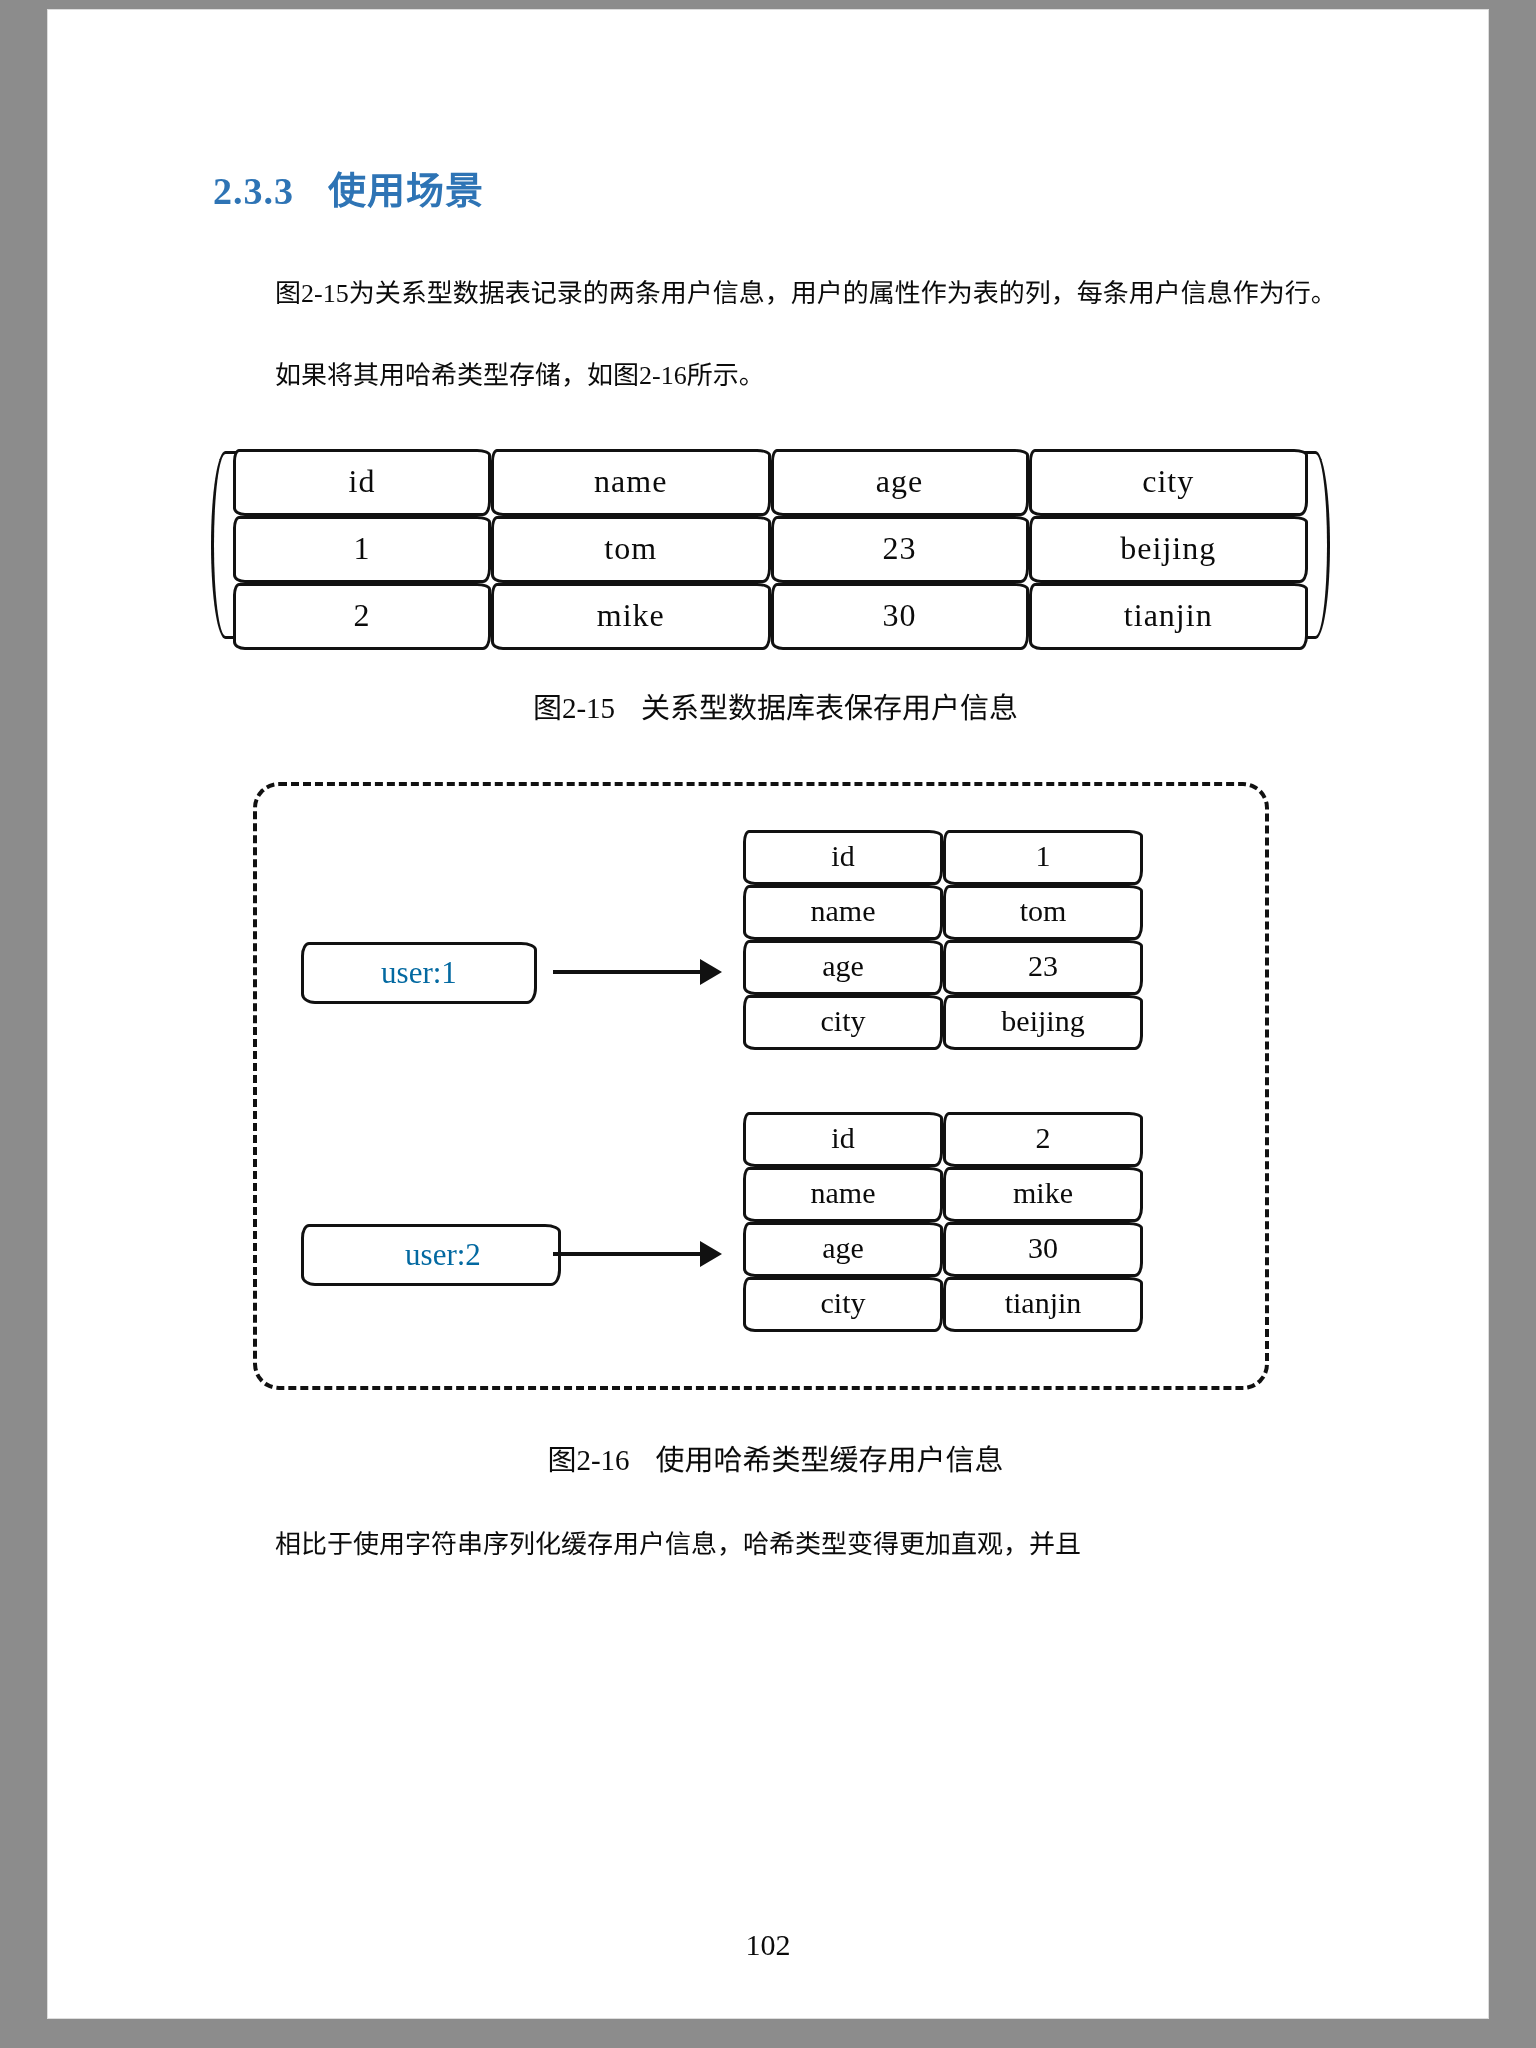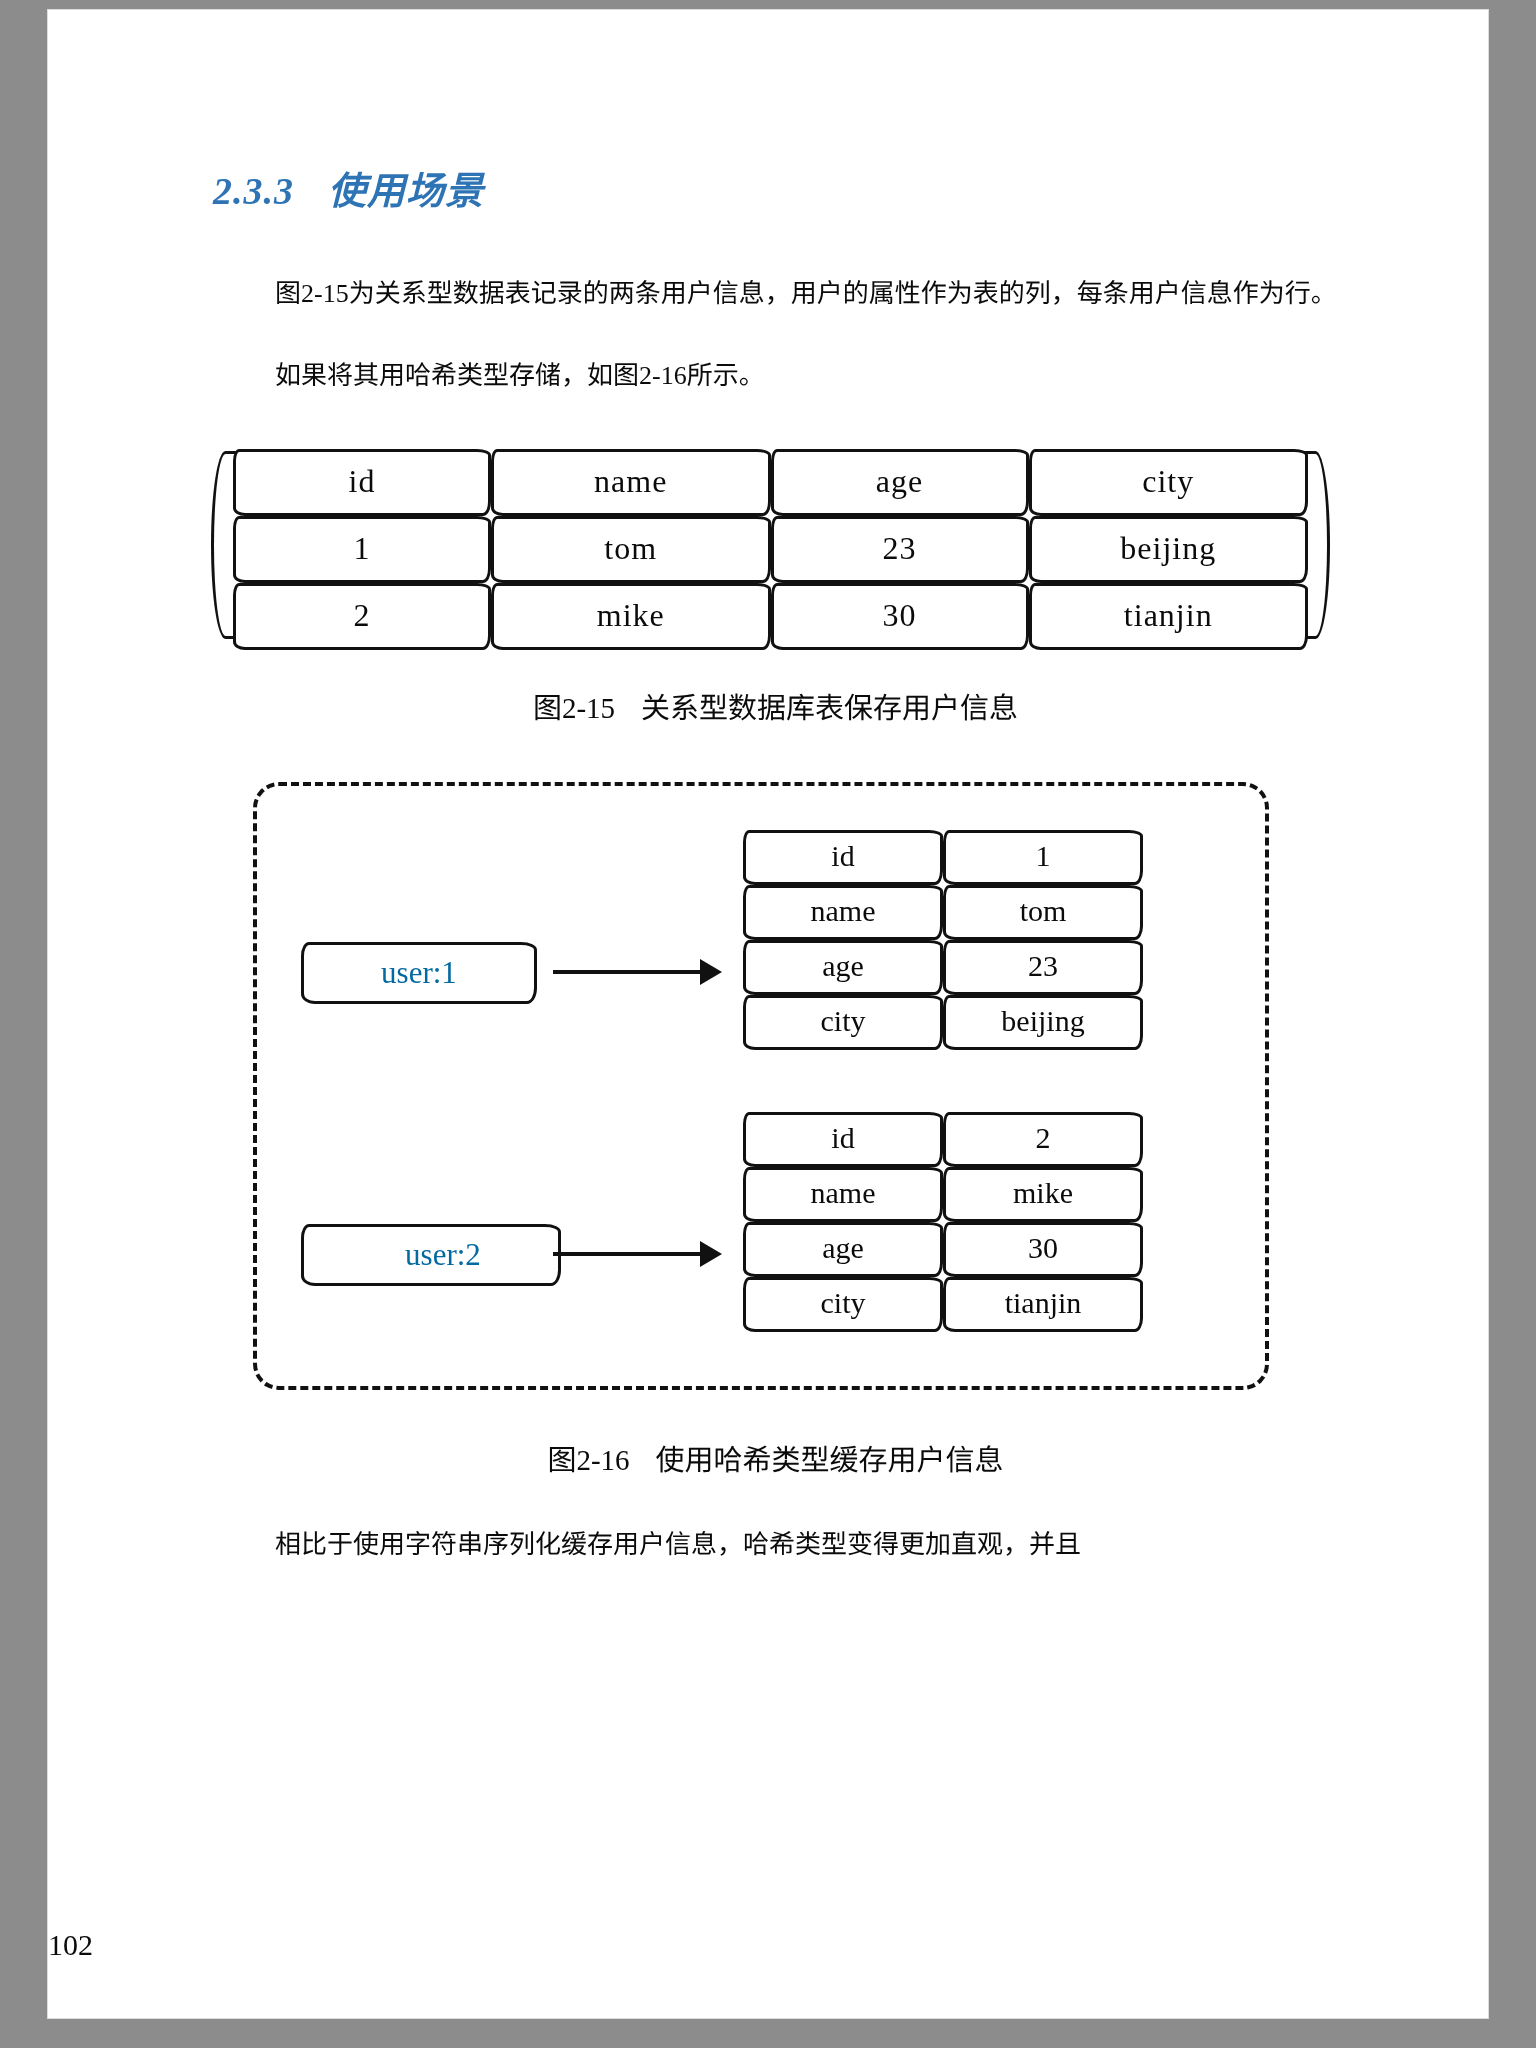--- a/index.html
+++ b/index.html
@@ -28,21 +28,20 @@
   }
 
   
   .heading {
     color: #2e74b5;
     font-size: 38px;
     font-weight: bold;
     letter-spacing: 1px;
     margin: 0 0 58px 0;
     font-family: "Liberation Serif", serif;
-    font-style: italic;
   }
   .heading .num { margin-right: 34px; }
 
   
   .para {
     font-size: 26px;
     line-height: 1.62;
     color: #0b0b0b;
     text-align: justify;
     margin: 0 0 40px 0;
@@ -167,21 +166,21 @@
   .hash-table td:nth-child(1) { width: 50%; }
   .hash-table.h1 { left: 490px; top: 48px; }
   .hash-table.h2 { left: 490px; top: 330px; }
 
   
   .page-number {
     position: absolute;
     bottom: 56px;
     left: 0;
     width: 100%;
-    text-align: left;
+    text-align: center;
     font-size: 30px;
     color: #0b0b0b;
   }
 </style>
 </head>
 <body>
 
 <div class="page">
   <div class="content">
 

